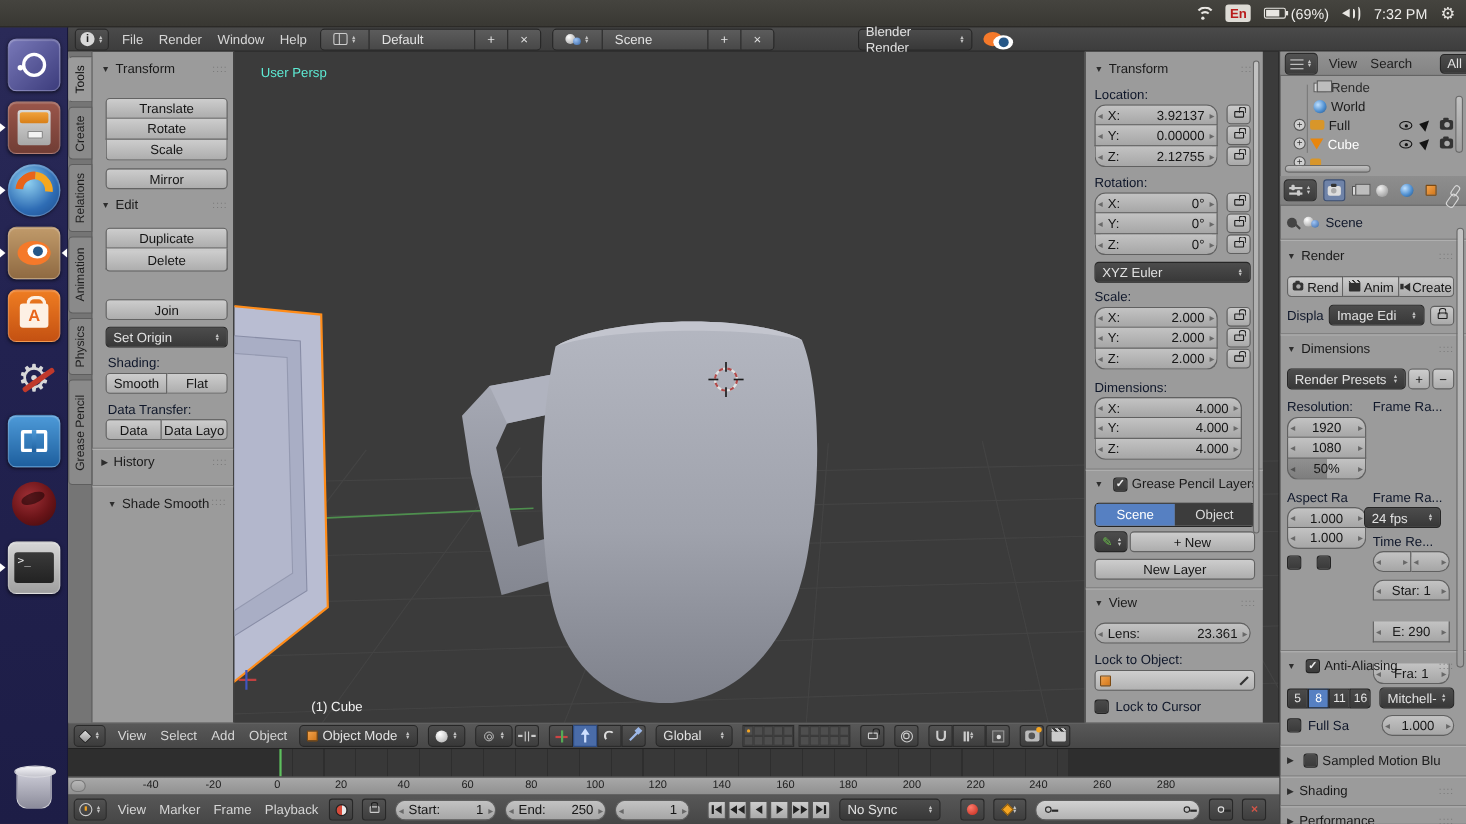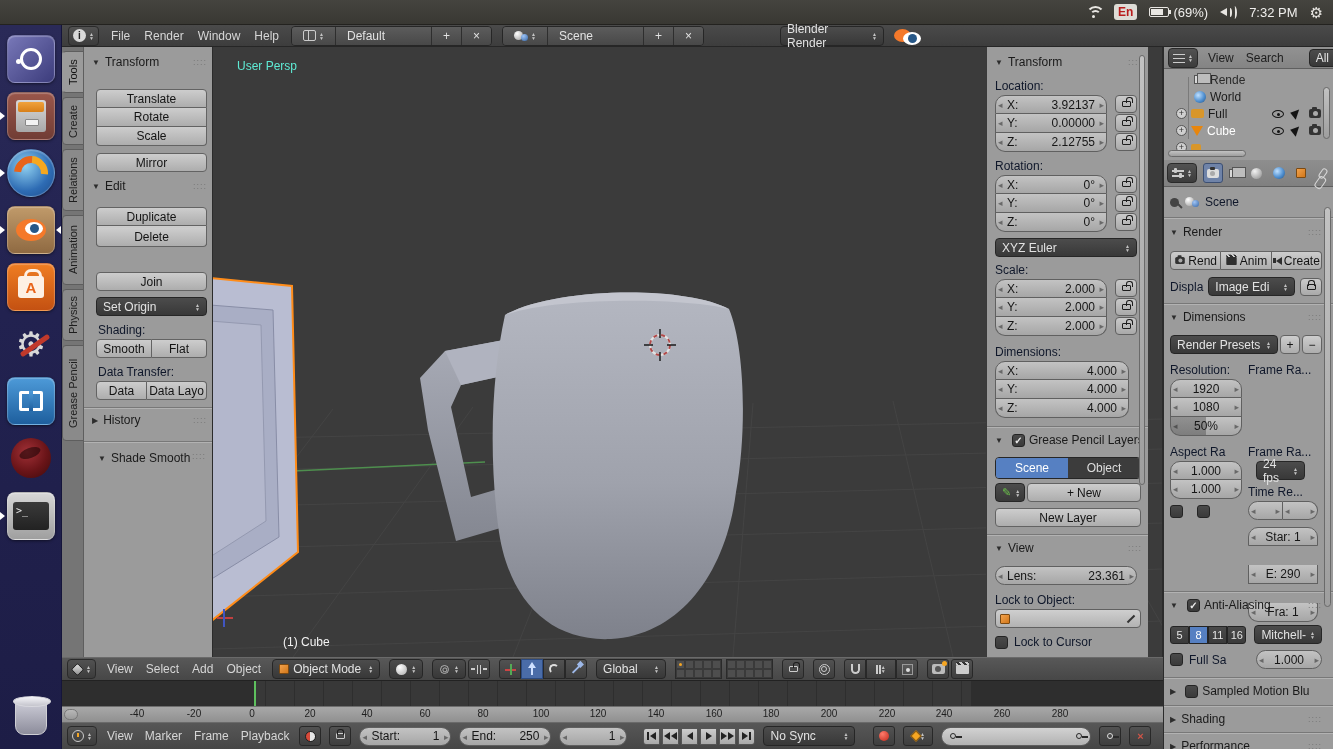--- a/index.html
+++ b/index.html
@@ -709,21 +709,21 @@
         <span class="v" style="margin:0 auto">1.000</span>
       </div>
     <div class="pbx np rb" style="top:293px;width:72px">
         <span class="v" style="margin:0 auto">1.000</span>
       </div>
     <div class="pbx" style="top:318px;display:flex;gap:14px">
       <span class="chk"></span>
       <span class="chk"></span>
     </div>
 
-    <div class="dsel" style="position:absolute;left:92px;top:274px;width:49px;height:19px">
+    <div class="dsel" style="position:absolute;left:76px;top:274px;width:70px;height:19px">
         <span>24 fps</span>
         <span class="updown" style="margin-left:auto"></span>
       </div>
     <div class="lbl" style="position:absolute;left:84px;top:298px;white-space:nowrap;overflow:hidden;width:70px">Time Re...</div>
     <div style="position:absolute;left:84px;top:314px;display:flex">
       <span class="np" style="width:35px;border-radius:10px 0 0 10px"></span>
       <span class="np" style="width:35px;border-left:none;border-radius:0 10px 10px 0"></span>
     </div>
     <div class="pbx sep" style="top:404px;left:0;right:0"></div>
     <div class="pbx ph" style="top:411px;gap:4px">

